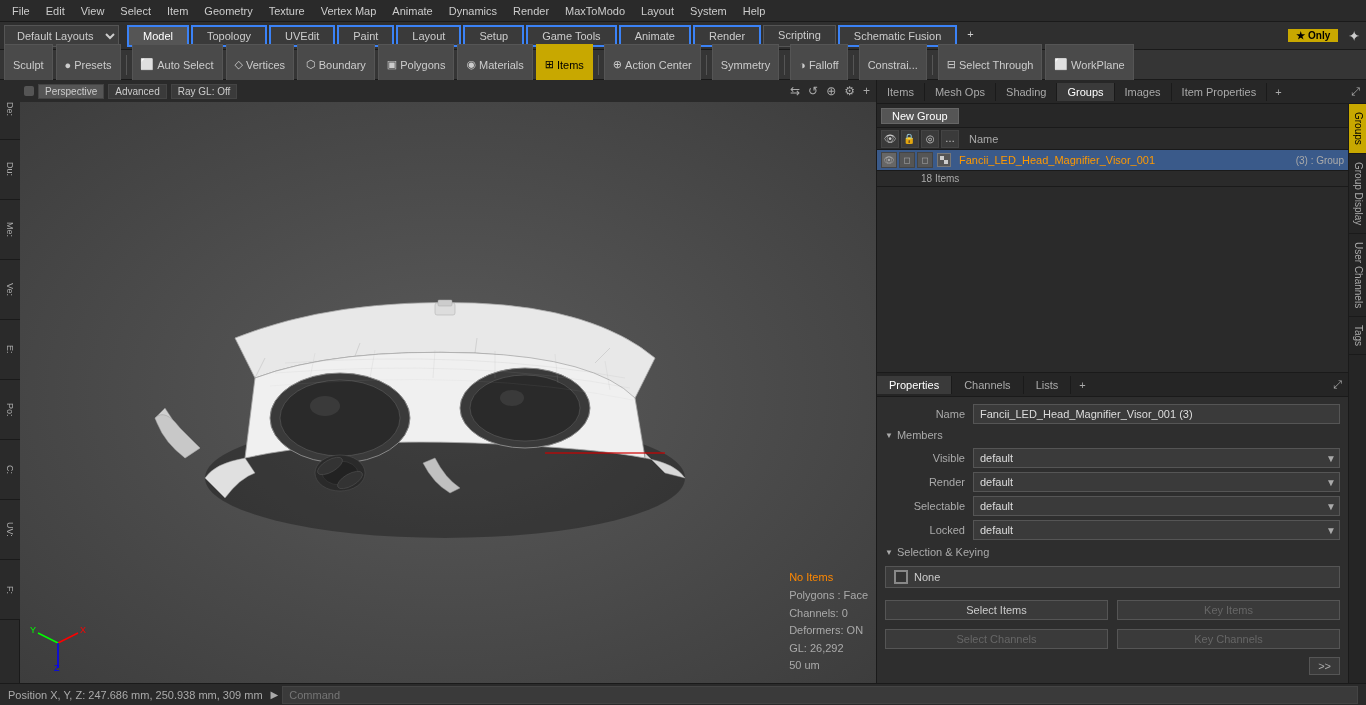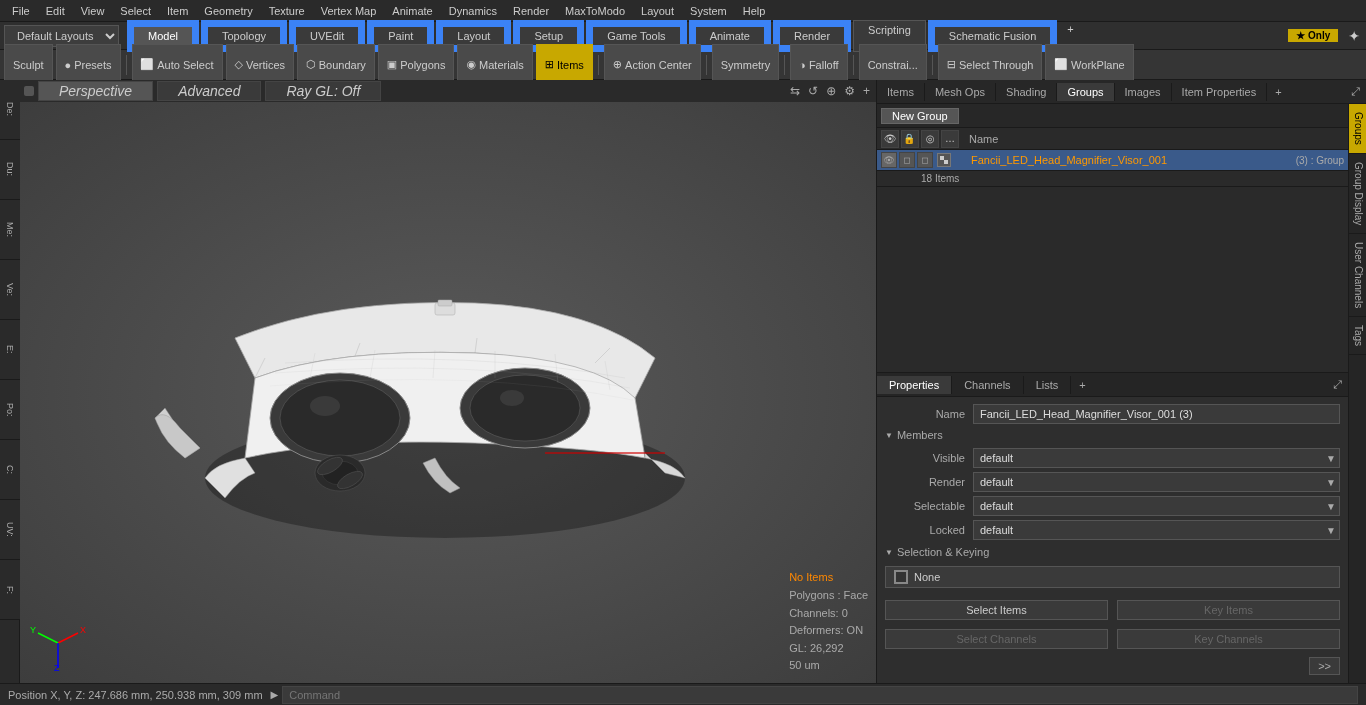--- a/index.html
+++ b/index.html
@@ -6,21 +6,21 @@
     body { background: #3a3a3a; color: #ccc; font-family: Arial, sans-serif; font-size: 11px; width: 1366px; height: 705px; overflow: hidden; }
 
     
     #menu-bar { display: flex; align-items: center; background: #2a2a2a; height: 22px; padding: 0 4px; border-bottom: 1px solid #1a1a1a; }
     .menu-item { padding: 2px 8px; cursor: pointer; color: #ccc; font-size: 11px; }
 
     
     #layout-bar { display: flex; align-items: center; background: #2f2f2f; height: 28px; border-bottom: 1px solid #1a1a1a; }
     #layout-selector { background: #3d3d3d; border: 1px solid #555; color: #ccc; padding: 2px 8px; margin-left: 4px; font-size: 11px; height: 22px; cursor: pointer; }
     .layout-tabs { display: flex; margin-left: 8px; flex: 1; }
-    .layout-tab { padding: 3px 14px; background: #3a3a3a; border: 7px solid #3b82f6; color: #ccc; font-size: 11px; cursor: pointer; margin-right: 2px; }
+    .layout-tab { padding: 3px 14px; background: #3a3a3a; border: 2px solid #3b82f6; color: #ccc; font-size: 11px; cursor: pointer; margin-right: 2px; }
     .layout-tab.active { background: #555; color: #fff; }
     #scripting-tab { padding: 3px 14px; background: #3a3a3a; border: 1px solid #555; color: #ccc; font-size: 11px; cursor: pointer; margin-right: 2px; }
     #layout-plus { padding: 3px 8px; color: #ccc; cursor: pointer; }
     #star-badge { margin-left: auto; background: #c8a800; color: #000; padding: 1px 8px; font-size: 10px; font-weight: bold; margin-right: 4px; }
     #settings-btn { color: #ccc; padding: 2px 6px; cursor: pointer; font-size: 14px; }
 
     
     #tool-bar { display: flex; align-items: center; background: #353535; height: 30px; border-bottom: 1px solid #1a1a1a; padding: 0 4px; gap: 3px; }
     .tool-btn { background: #4a4a4a; border: 1px solid #555; color: #ccc; padding: 20px 8px; font-size: 11px; cursor: pointer; height: 22px; display: flex; align-items: center; gap: 3px; white-space: nowrap; }
     .tool-btn.active { background: #c8a800; color: #000; border-color: #c8a800; }
@@ -29,21 +29,21 @@
     
     #main { display: flex; height: calc(705px - 22px - 28px - 30px - 22px); }
 
     
     #left-sidebar { width: 20px; background: #2a2a2a; border-right: 1px solid #1a1a1a; display: flex; flex-direction: column; }
     .sidebar-tab { width: 20px; height: 60px; background: #2a2a2a; color: #aaa; font-size: 9px; writing-mode: vertical-rl; text-orientation: mixed; display: flex; align-items: center; justify-content: center; cursor: pointer; border-bottom: 1px solid #1a1a1a; }
 
     
     #viewport { flex: 1; background: #4a4a4a; position: relative; overflow: hidden; }
     #viewport-toolbar { display: flex; align-items: center; background: #2a2a2a; height: 22px; padding: 0 4px; gap: 4px; }
-    .vp-btn { background: #3a3a3a; border: 1px solid #444; color: #ccc; padding: 1px 20px; font-size: 14px; cursor: pointer; font-style: italic; }
+    .vp-btn { background: #3a3a3a; border: 1px solid #444; color: #ccc; padding: 1px 6px; font-size: 10px; cursor: pointer; }
     .vp-btn.active { background: #555; }
     #vp-icons { display: flex; margin-left: auto; gap: 4px; }
     .vp-icon { color: #aaa; font-size: 12px; cursor: pointer; padding: 2px; }
 
     #viewport-content { width: 100%; height: calc(100% - 22px); background: #555; position: relative; display: flex; align-items: center; justify-content: center; }
     #viewport-3d { width: 100%; height: 100%; background: radial-gradient(ellipse at center, #5a5a5a 0%, #3d3d3d 100%); position: relative; }
     
     
     #object-svg { position: absolute; top: 50%; left: 45%; transform: translate(-50%, -50%); }
 
@@ -365,21 +365,21 @@
           <div id="groups-name-header">Name</div>
         </div>
 
         <div id="groups-list">
           <div class="group-row selected">
             <div class="group-row-icons">
               <div class="gr-icon eye">👁</div>
               <div class="gr-icon">◻</div>
               <div class="gr-icon">◻</div>
             </div>
-            <div style="display:flex; align-items:center; gap:20px; flex:1;">
+            <div style="display:flex; align-items:center; gap:8px; flex:1;">
               <div style="width:14px; height:14px; background:#555; border:1px solid #777; display:flex; align-items:center; justify-content:center;">
                 <svg width="10" height="10">
                     <rect x="1" y="1" width="4" height="4" fill="#ccc"></rect>
                     <rect x="5" y="5" width="4" height="4" fill="#ccc"></rect>
                   </svg>
               </div>
               <span class="group-name">Fancii_LED_Head_Magnifier_Visor_001</span>
               <span class="group-count"> (3) : Group</span>
             </div>
           </div>

